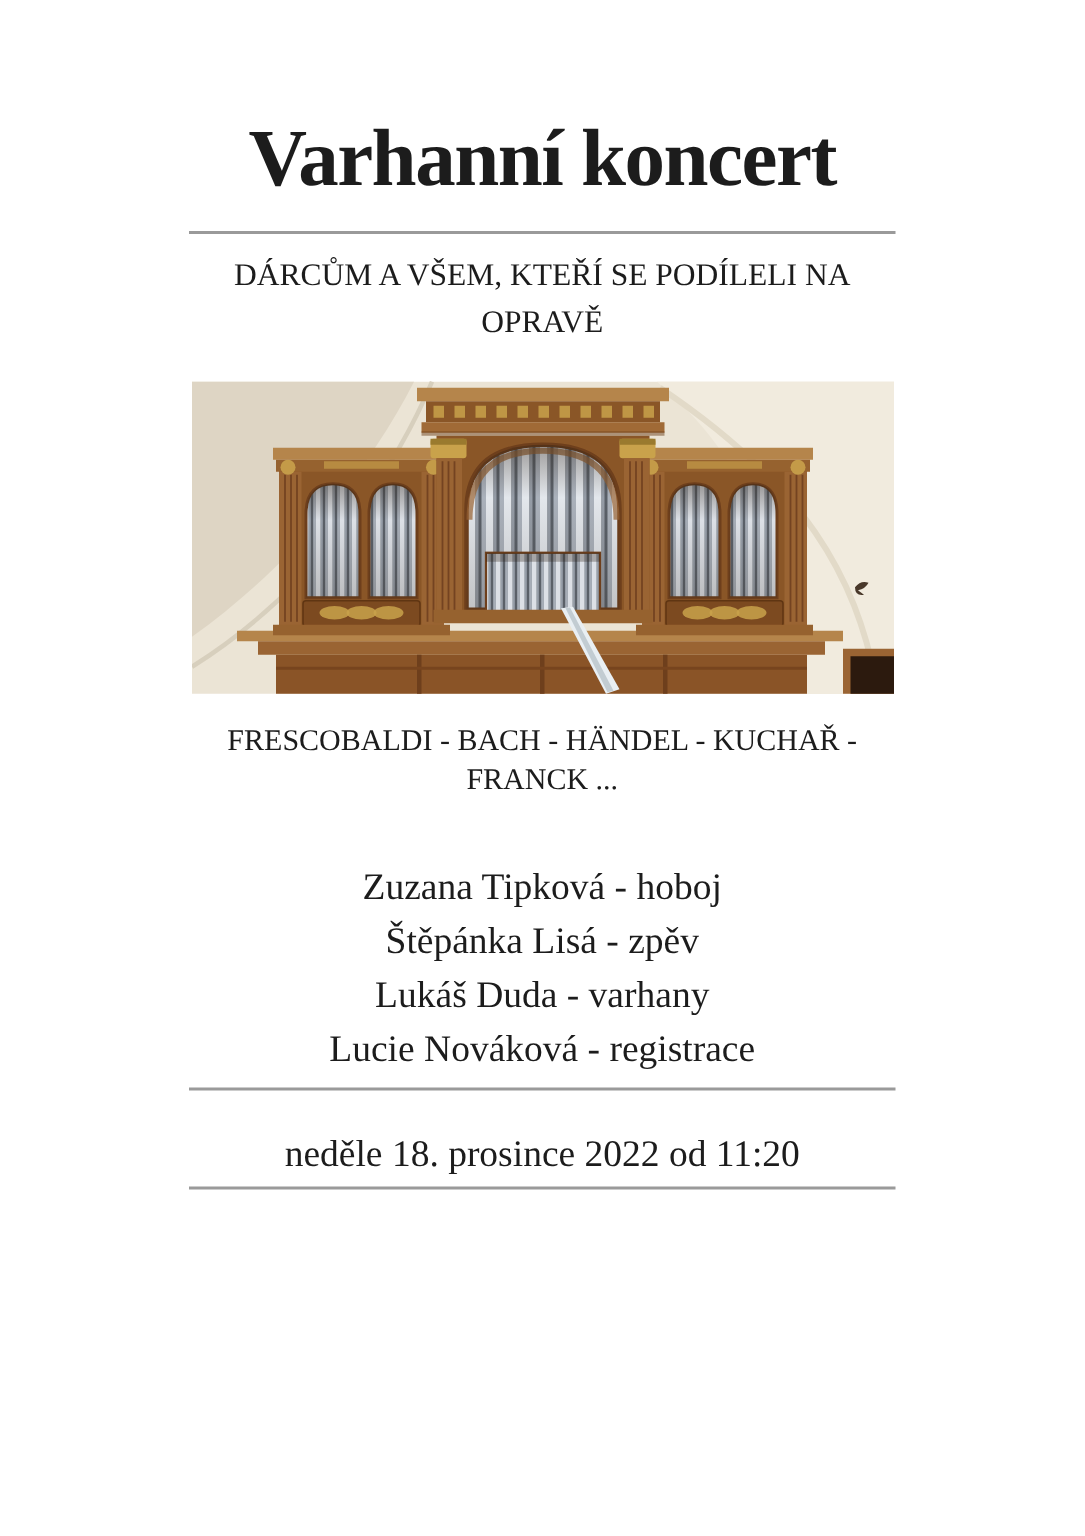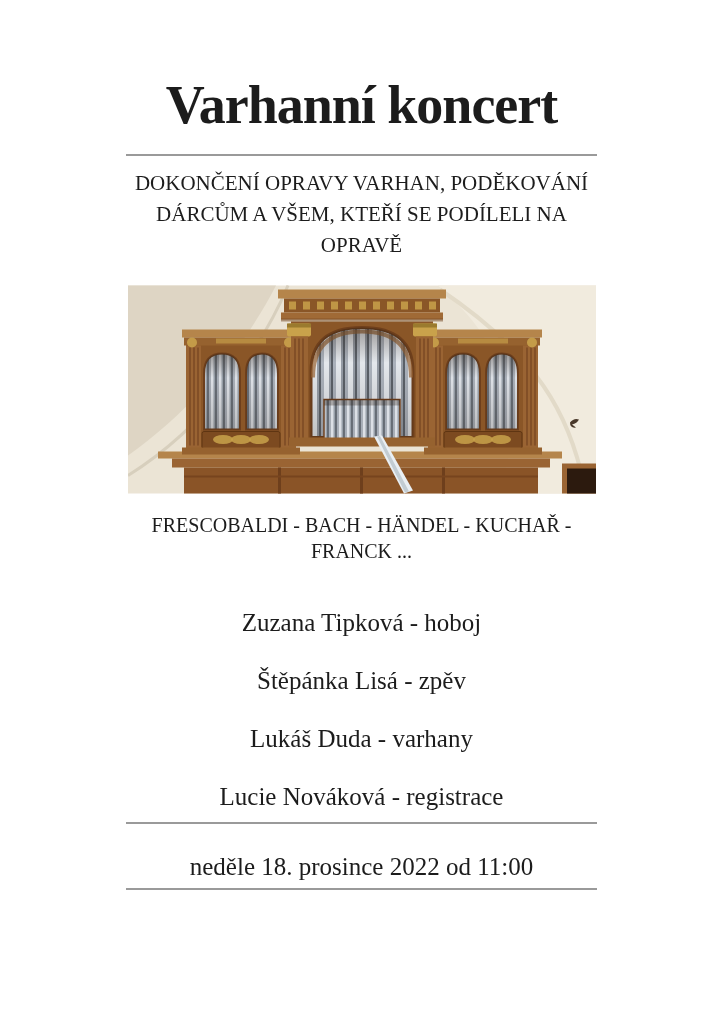--- a/index.html
+++ b/index.html
@@ -48,21 +48,21 @@
   .program {
     margin-top: 18px;
     font-size: 20px;
     line-height: 26px;
   }
   .performers { margin-top: 42px; }
   .performer {
     font-size: 25px;
     line-height: 34px;
   }
-  .performer + .performer { margin-top: 24px; }
+  .performer + .performer { margin-top: 2px; }
   hr.rule-mid { margin-top: 8px; }
   .venue {
     margin-top: 34px;
     font-size: 25px;
     line-height: 34px;
     font-weight: 700;
   }
   .date {
     margin-top: 26px;
     font-size: 25px;
@@ -74,21 +74,20 @@
 <body>
 
 <div class="page">
   <div class="content">
 
     <h1 class="title">Varhanní koncert</h1>
 
     <hr class="rule rule-top">
 
     <div class="subtitle">
-      <div>DOKONČENÍ OPRAVY VARHAN, PODĚKOVÁNÍ</div>
       <div>DÁRCŮM A VŠEM, KTEŘÍ SE PODÍLELI NA OPRAVĚ</div>
     </div>
 
     <div class="photo">
       <svg width="468" height="209" viewBox="0 0 468 208" xmlns="http://www.w3.org/2000/svg">
         <defs>
           <pattern id="pb" width="12" height="220" patternUnits="userSpaceOnUse">
             <rect width="12" height="220" fill="#5a6068"></rect>
             <rect x="1" width="3" height="220" fill="#aab1bb"></rect>
             <rect x="4" width="5" height="220" fill="#e3e7ec"></rect>
@@ -214,18 +213,18 @@
 
     <div class="performers">
       <div class="performer">Zuzana Tipková - hoboj</div>
       <div class="performer">Štěpánka Lisá - zpěv</div>
       <div class="performer">Lukáš Duda - varhany</div>
       <div class="performer">Lucie Nováková - registrace</div>
     </div>
 
     <hr class="rule rule-mid">
 
-    <div class="date">neděle 18. prosince 2022 od 11:00</div>
+    <div class="date">neděle 18. prosince 2022 od 11:20</div>
 
     <hr class="rule rule-bottom">
 
   </div>
 </div>
 
 </body></html>

